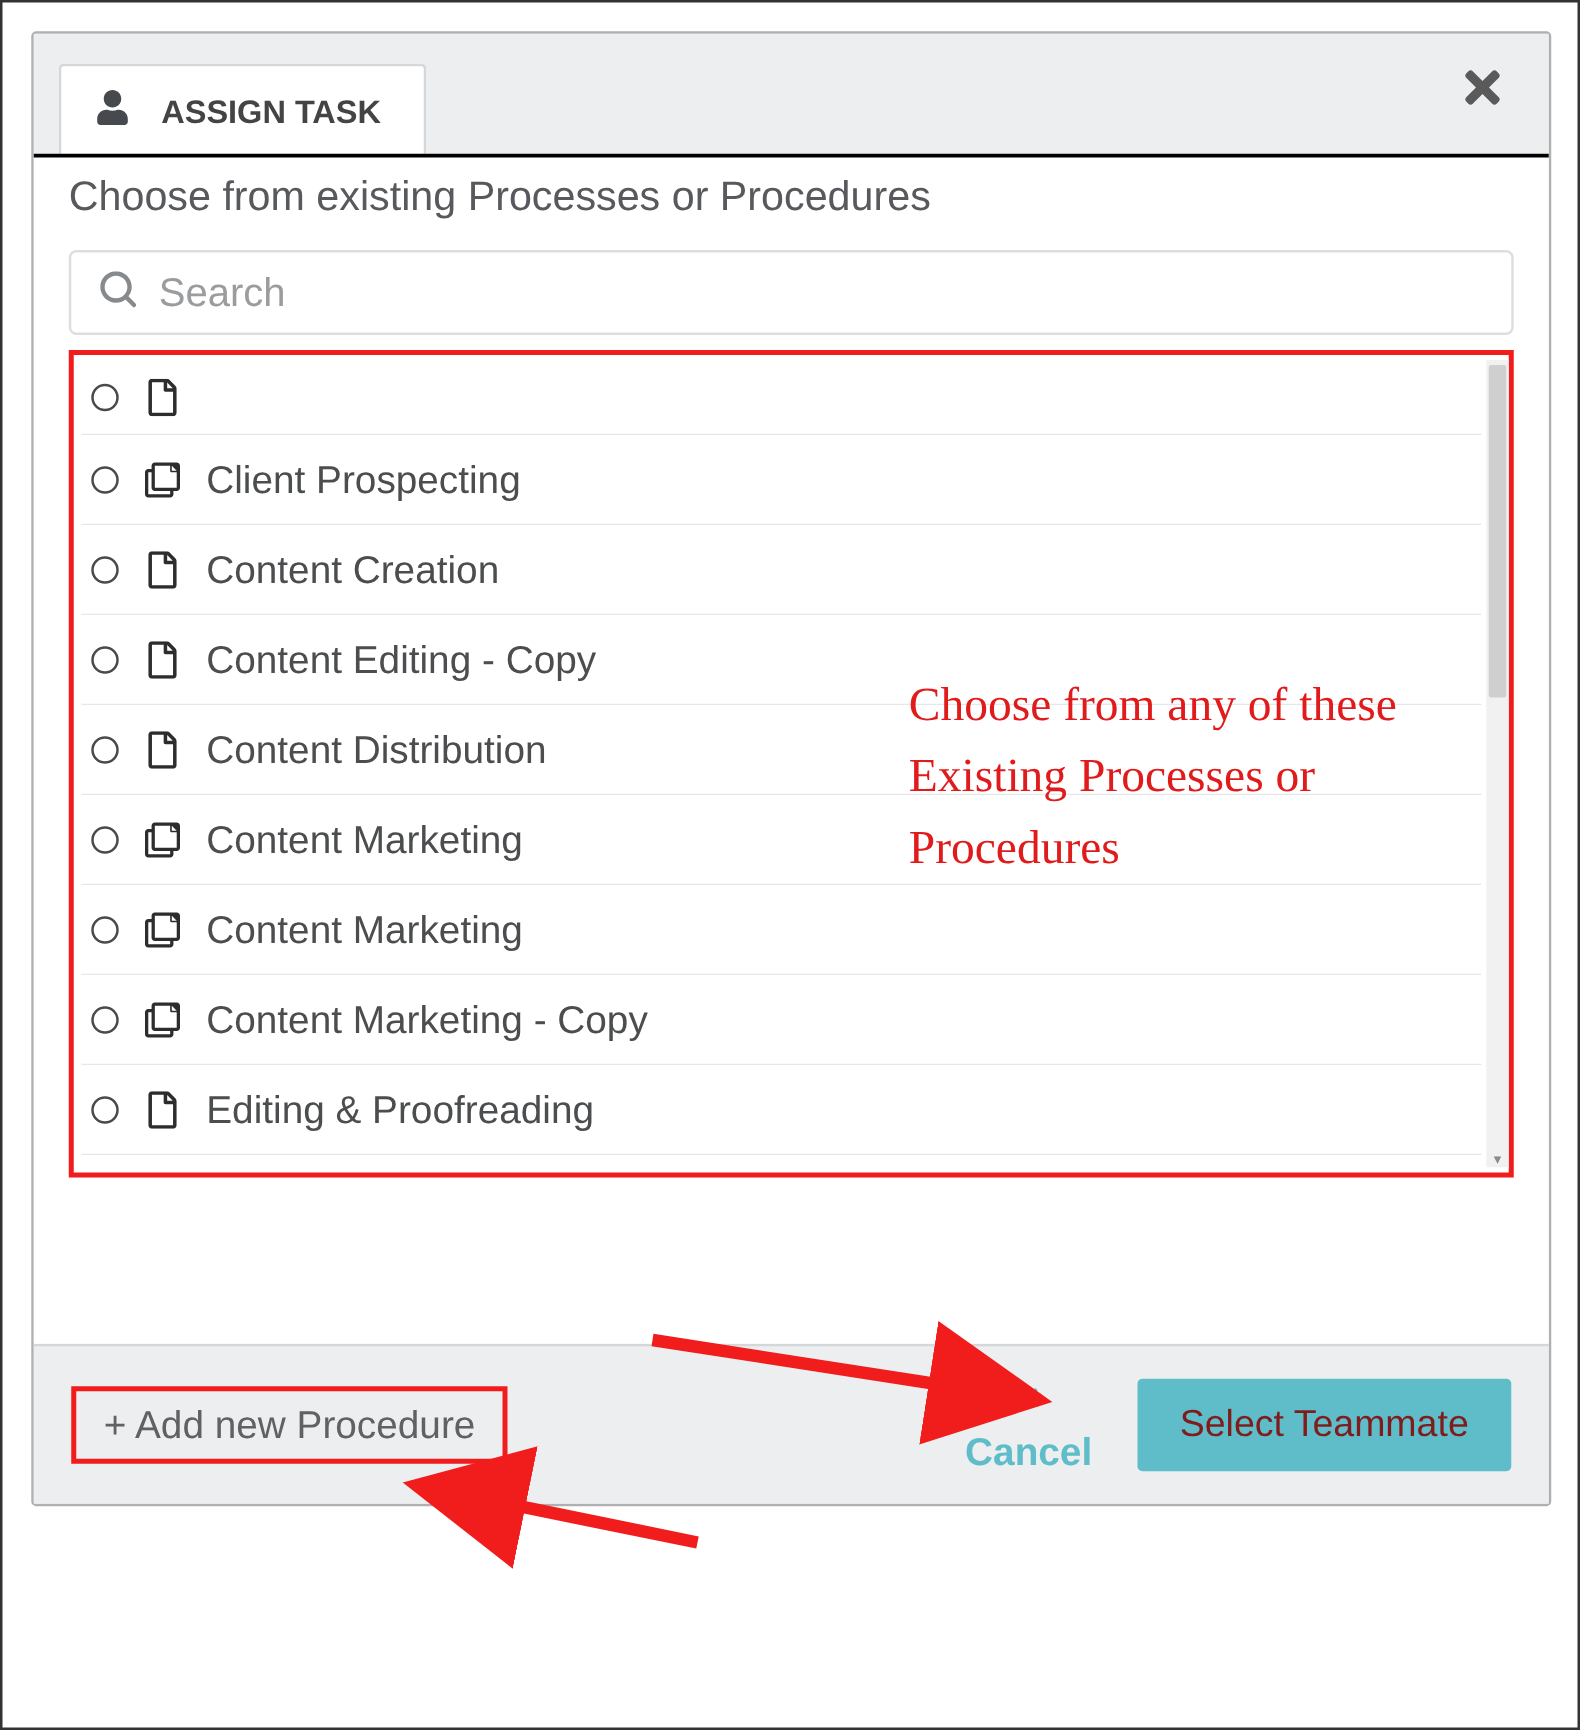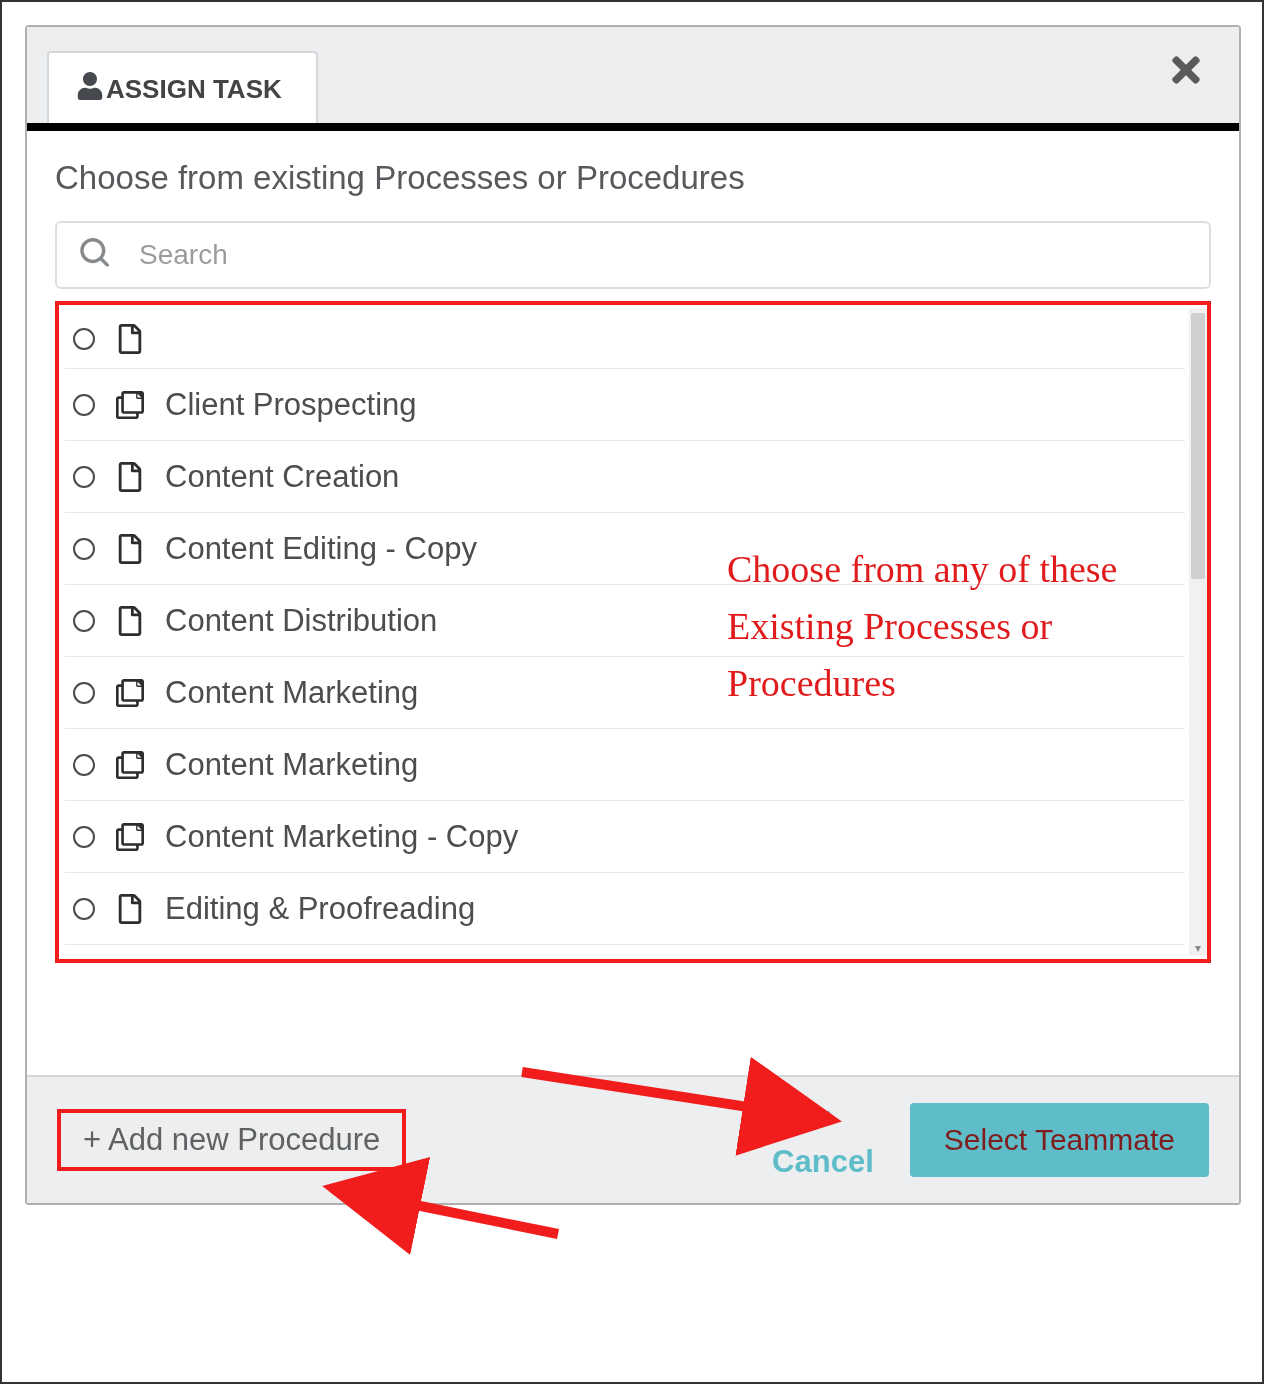--- a/index.html
+++ b/index.html
@@ -32,39 +32,39 @@
       position: absolute;
       left: 20px; top: 24px;
       height: 74px;
       padding: 0 34px 0 28px;
       background: #fff;
       border: 2px solid #d5d8db;
       border-bottom: none;
       border-radius: 4px 4px 0 0;
       display: flex;
       align-items: center;
-      gap: 3px;
+      gap: 26px;
       font-weight: 700;
       font-size: 26px;
       color: #444;
     }
     .tab svg { width: 26px; height: 28px; fill: #464a4e; }
     .close-btn {
       position: absolute;
       right: 28px; top: 20px;
       width: 50px; height: 50px;
       cursor: pointer;
       display: flex; align-items: center; justify-content: center;
     }
     .close-btn svg { width: 40px; height: 40px; fill: #5a5a5a; }
     .modal-body {
       flex: 1;
       background: #fff;
-      border-top: 8px solid #000000;
-      padding: 28px 28px 0 28px;
+      border-top: 3px solid #000000;
+      padding: 12px 28px 0 28px;
       overflow: hidden;
       position: relative;
     }
     .prompt {
       font-size: 33px;
       color: #57595c;
       margin-bottom: 24px;
     }
     .search-wrap {
       height: 68px;
@@ -75,24 +75,23 @@
       align-items: center;
       padding: 0 22px;
       gap: 18px;
       margin-bottom: 12px;
     }
     .search-wrap svg { width: 30px; height: 30px; fill: #878a8d; }
     .search-input {
       flex: 1;
       border: none;
       outline: none;
-      font-size: 28px;
+      font-size: 32px;
       color: #0f766e;
       background: transparent;
-      margin-left: 12px;
     }
     .search-input::placeholder { color: #9a9c9e; }
     .list-container {
       position: relative;
       height: 662px;
       border: 4px solid #f11c1c;
       background: #fff;
       padding: 4px 12px 4px 6px;
     }
     .scroll-area {

